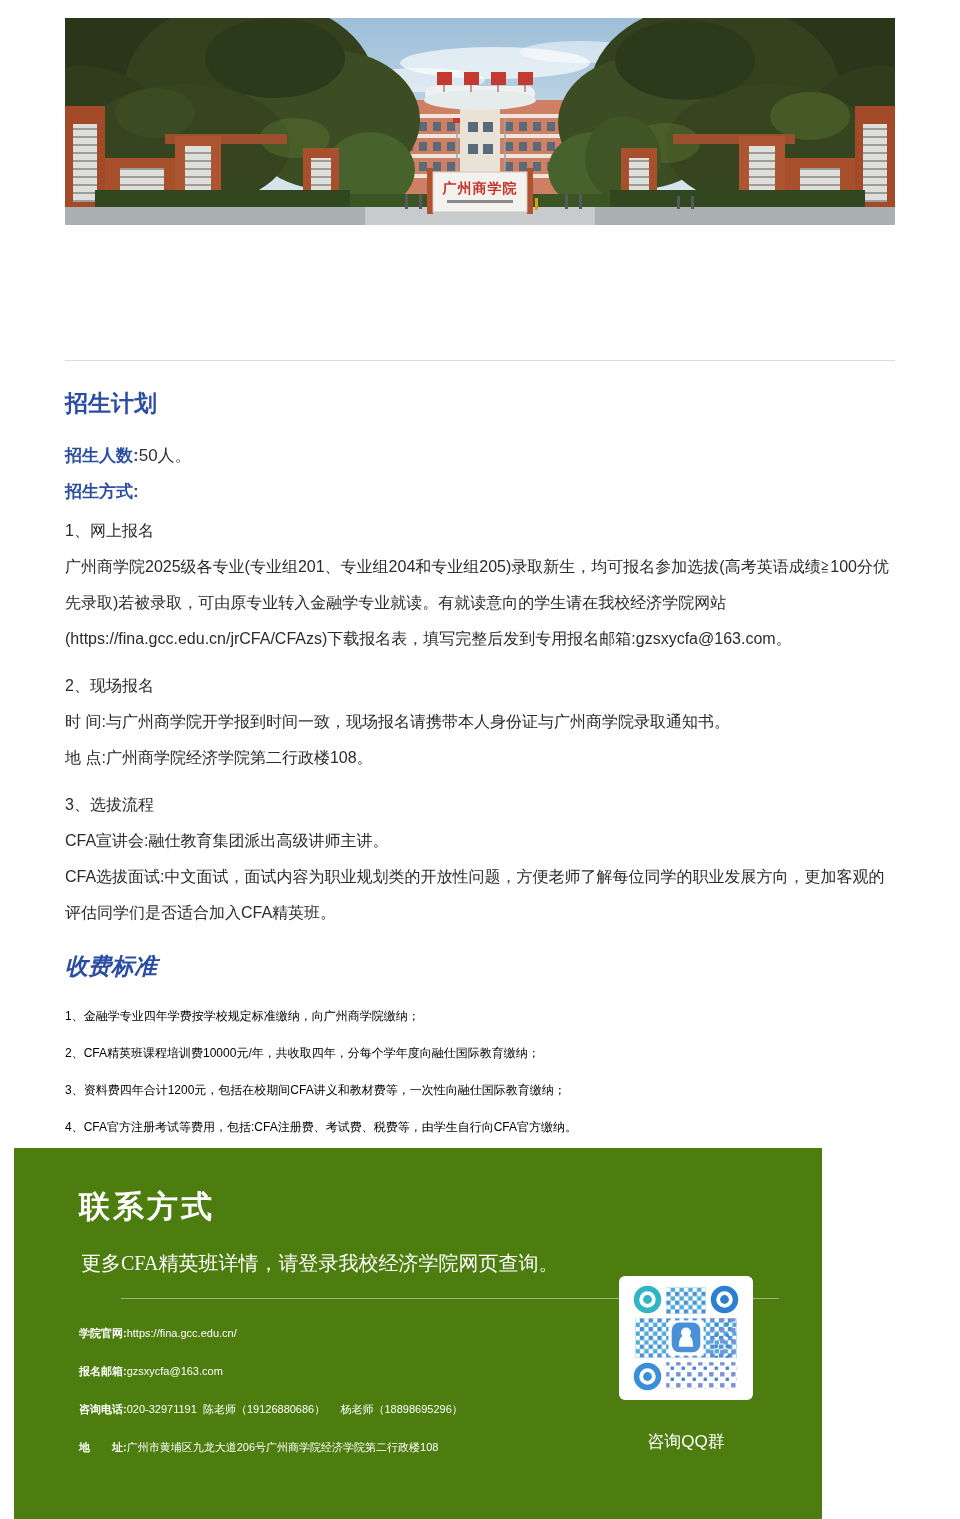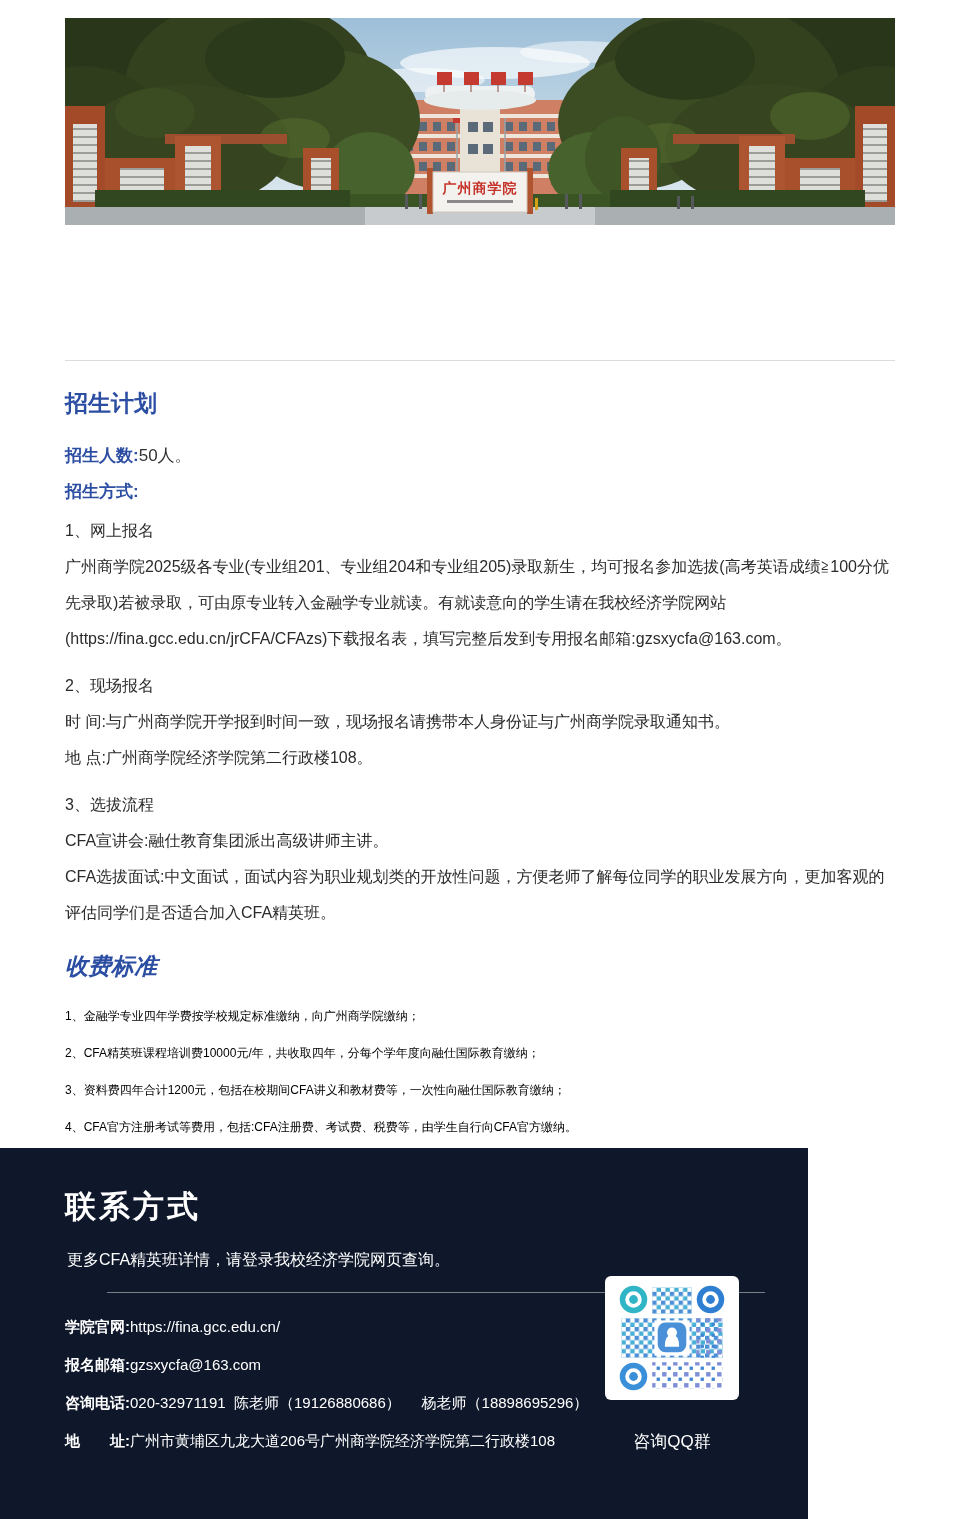--- a/index.html
+++ b/index.html
@@ -25,27 +25,27 @@
   .plain-val { color:#333333; }
   .method-label { margin:14px 0 0 0; font-size:17px; line-height:22px; }
   .blocks { margin-top:10px; }
   .block p { margin:0; font-size:16px; line-height:36px; color:#2b2b2b; }
   .block { margin-bottom:11px; }
   .fees-heading { margin:20px 0 0 0;font-style:italic; }
   .fee-list { margin-top:16px; }
   .fee-list p { margin:0; font-size:12px; line-height:37px; color:#000000; }
 
   
-  .footer { position:absolute; left:0; top:1148px; width:808px; height:371px; background:#0f172a; color:#ffffff; }
+  .footer { position:absolute; left:14px; top:1148px; width:808px; height:371px; background:#4d7c0f; color:#ffffff; }
   .footer-inner { position:relative; width:100%; height:100%; padding:38px 65px 0 65px; }
   .contact-heading { margin:0; font-size:31px; font-weight:bold; letter-spacing:3px; }
-  .contact-subtitle { margin:22px 0 0 2px; font-size:16px; }
+  .contact-subtitle { margin:22px 0 0 2px; font-size:20px;font-family:Liberation Serif, serif; }
   .footer-divider { margin:21px 0 0 42px; width:658px; height:0; border-top:1px solid rgba(255,255,255,0.45); }
   .contact-rows { margin-top:15px; }
-  .contact-row { font-size:15px; line-height:38px; white-space:pre-wrap; }
+  .contact-row { font-size:11px; line-height:38px; white-space:pre-wrap; }
   .contact-row .c-label { font-weight:bold; }
 
   .qr-box { position:absolute; right:69px; top:128px; width:134px; height:124px;
             background:#ffffff; border-radius:6px; padding:7px; }
   .qr-box svg { display:block; width:100%; height:100%; }
   .qr-caption { position:absolute; right:69px; top:282px; width:134px; text-align:center;
                 font-size:17px; color:#ffffff; }
 </style>
 </head>
 <body>

